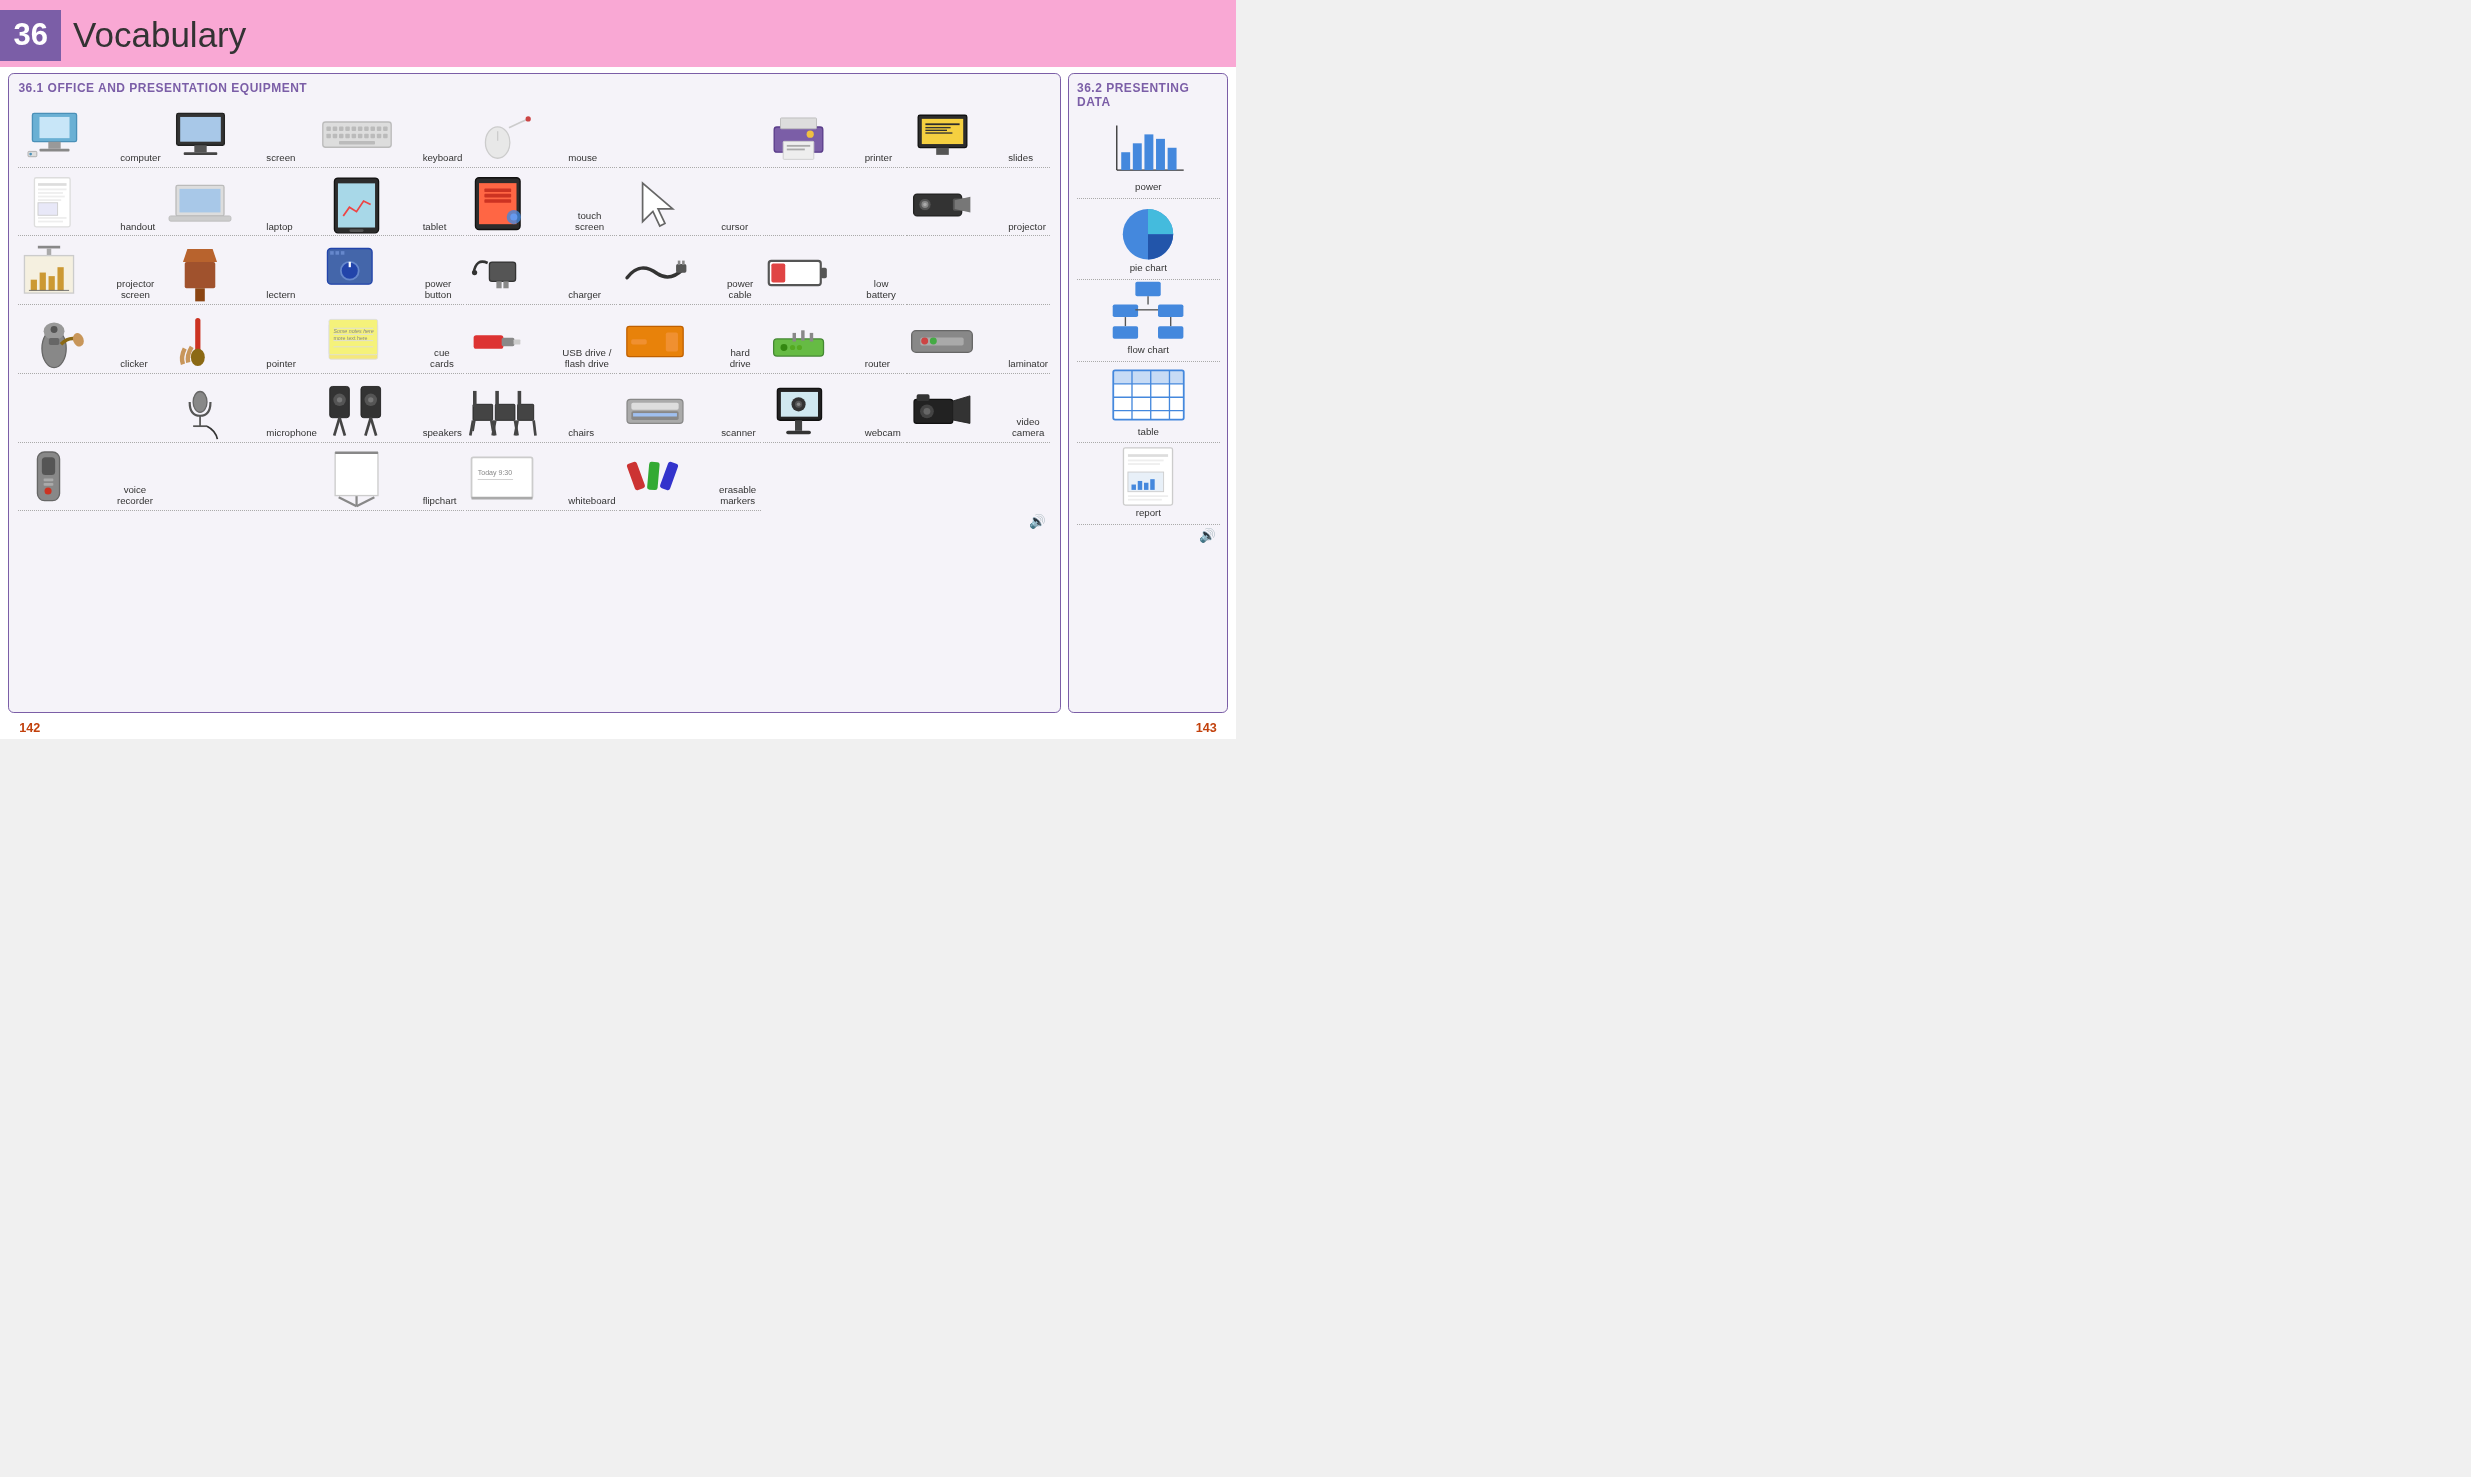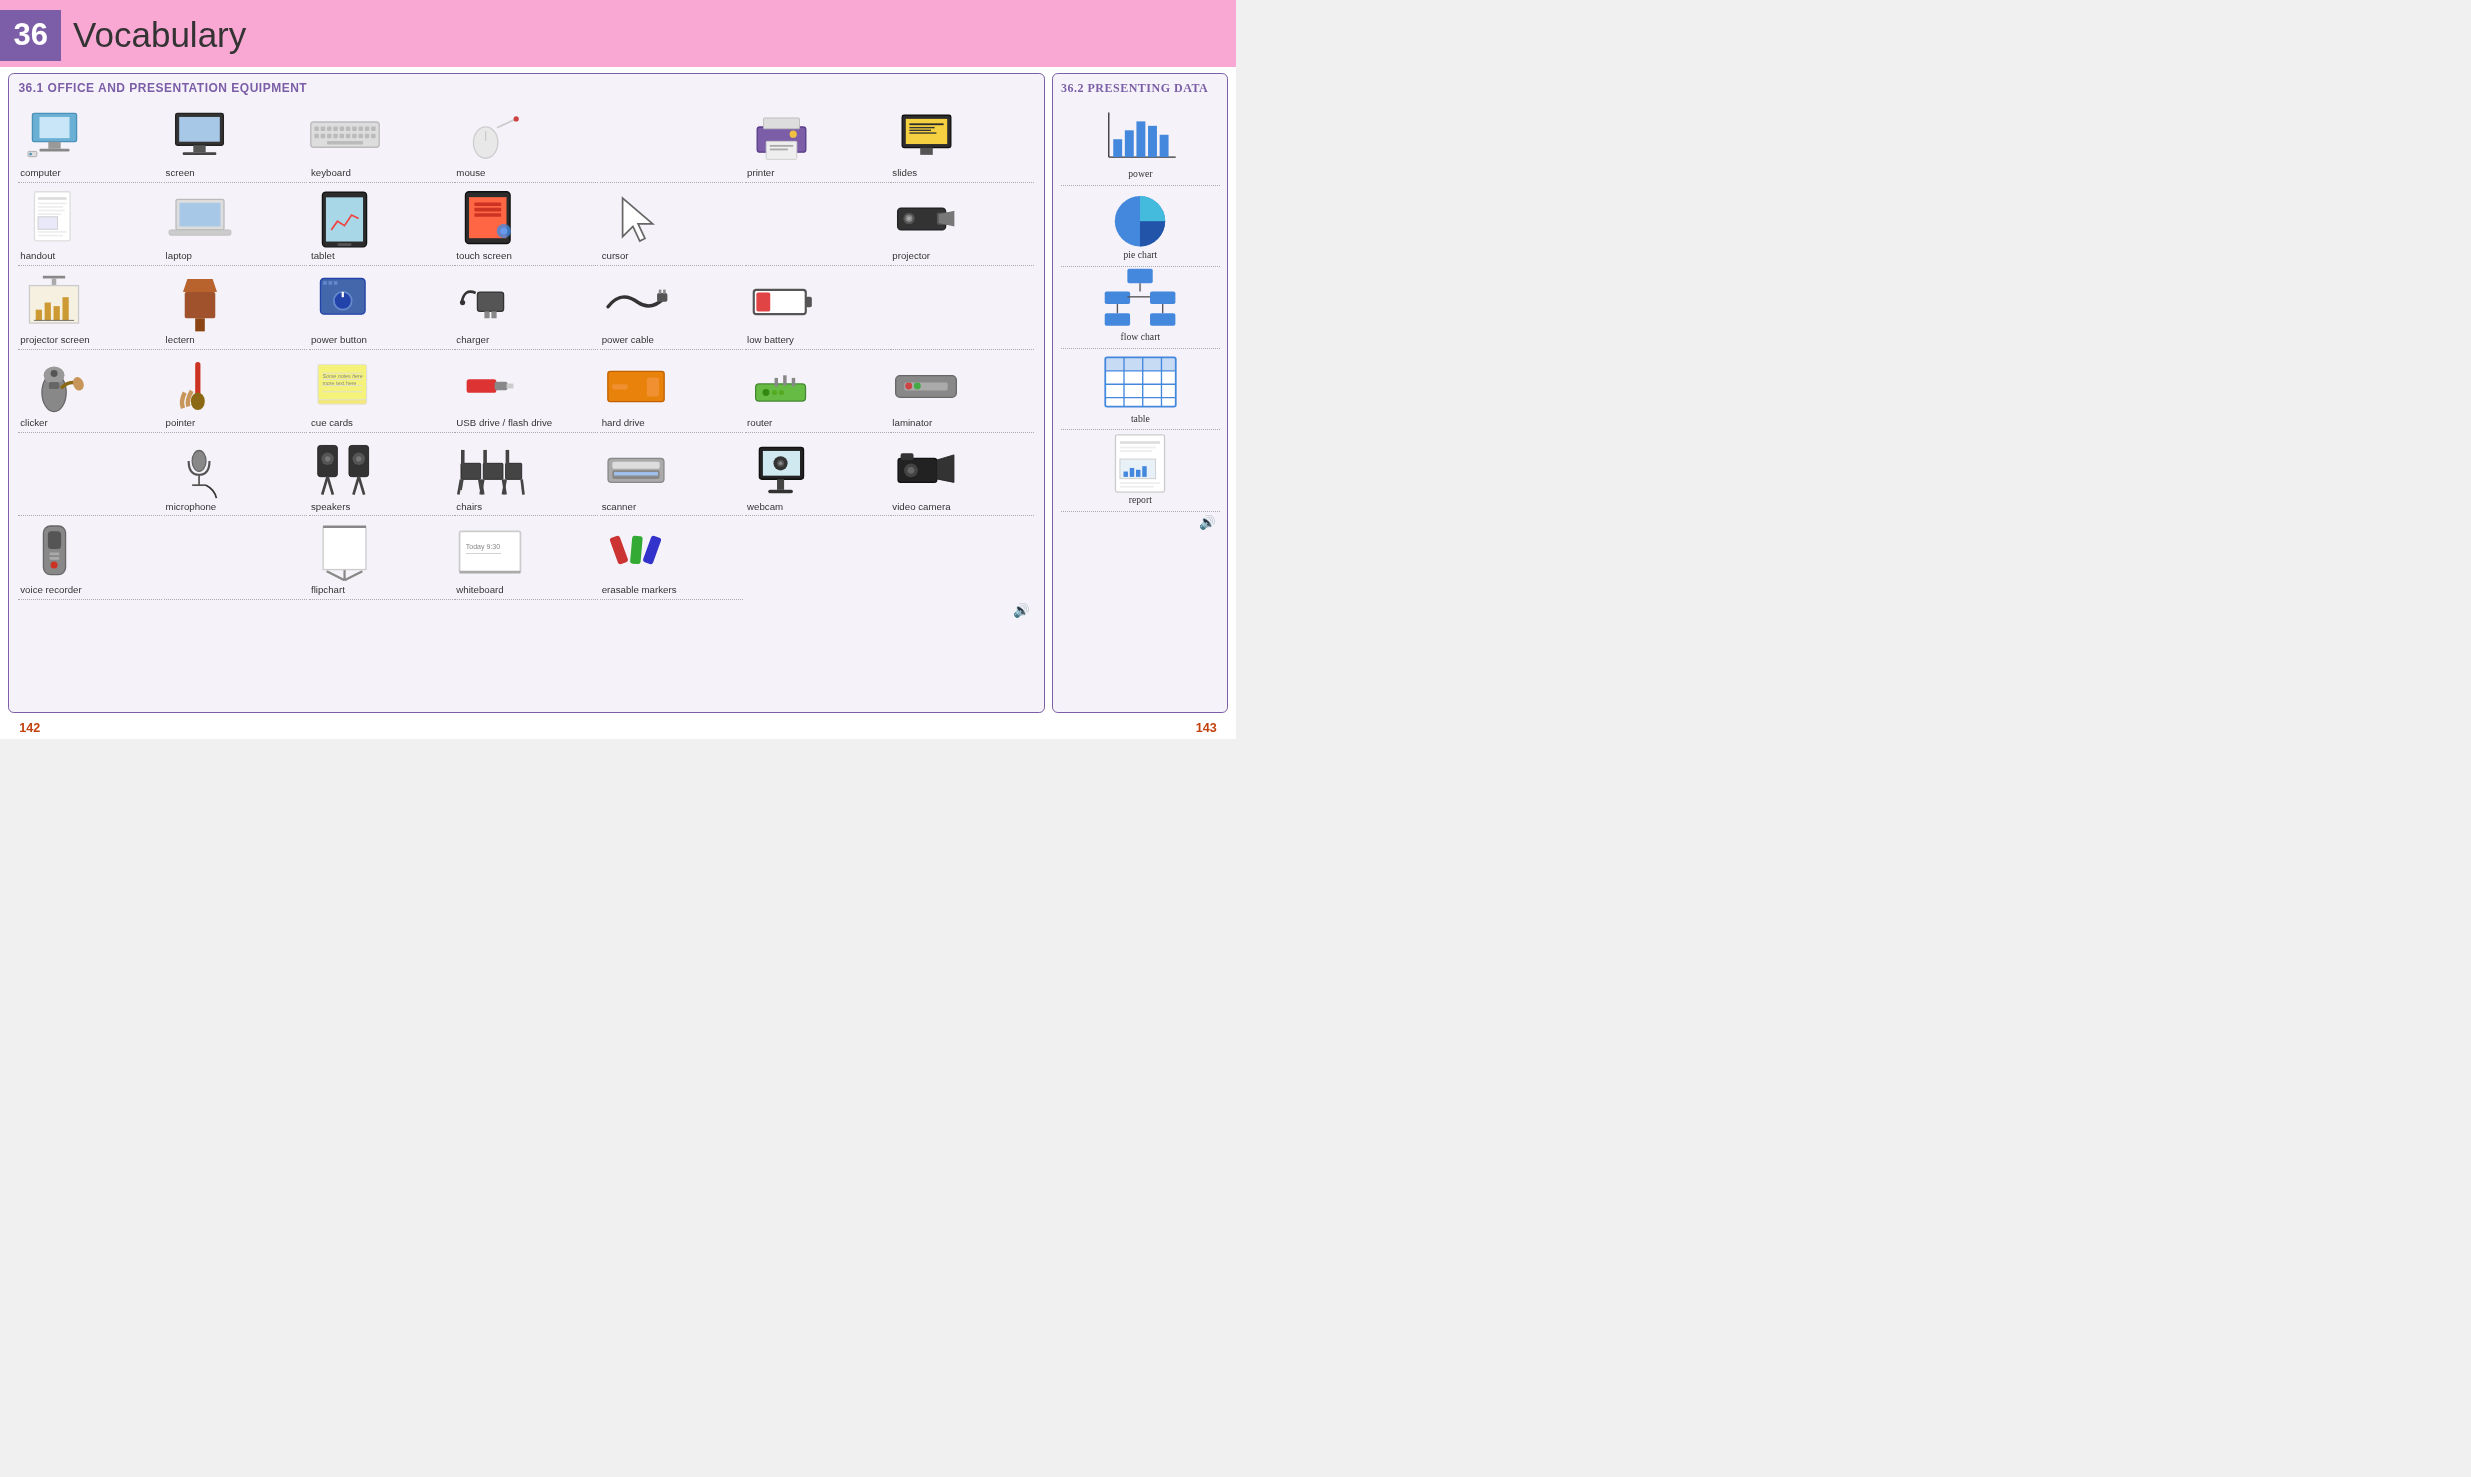--- a/index.html
+++ b/index.html
@@ -57,48 +57,48 @@
       color: #7b5ea7;
       font-weight: bold;
     }
     .vocab-grid {
       display: grid;
       grid-template-columns: repeat(7, 1fr);
       gap: 3.9px 1.9px;
     }
     .vocab-item {
       display: flex;
-      flex-direction: column;
-      align-items: flex-start;
+      flex-direction: row;
+      align-items: flex-end;
       padding: 3.9px 1.9px 1.9px 1.9px;
       border-bottom: 1px dotted #aaa;
+      gap: 32px;
     }
     .vocab-icon {
       width: 68px;
       height: 58px;
       display: flex;
       align-items: center;
       justify-content: center;
       font-size: 35px;
     }
     .vocab-label {
       font-size: 9.7px;
       color: #333;
       text-align: center;
       margin-top: 1.9px;
       padding-bottom: 1.9px;
     }
     
     .section-side {
-      width: 176px;
+      width: 160px;
       border: 1.9px solid #7b5ea7;
       border-radius: 5.8px;
       padding: 7.7px 7.7px;
       background: #f5f3f9;
-      font-family: Liberation Serif, serif;
     }
     .side-vocab-item {
       display: flex;
       flex-direction: column;
       align-items: center;
       padding: 3.9px 1.9px;
       border-bottom: 1px dotted #aaa;
     }
     .side-vocab-icon {
       width: 87px;

